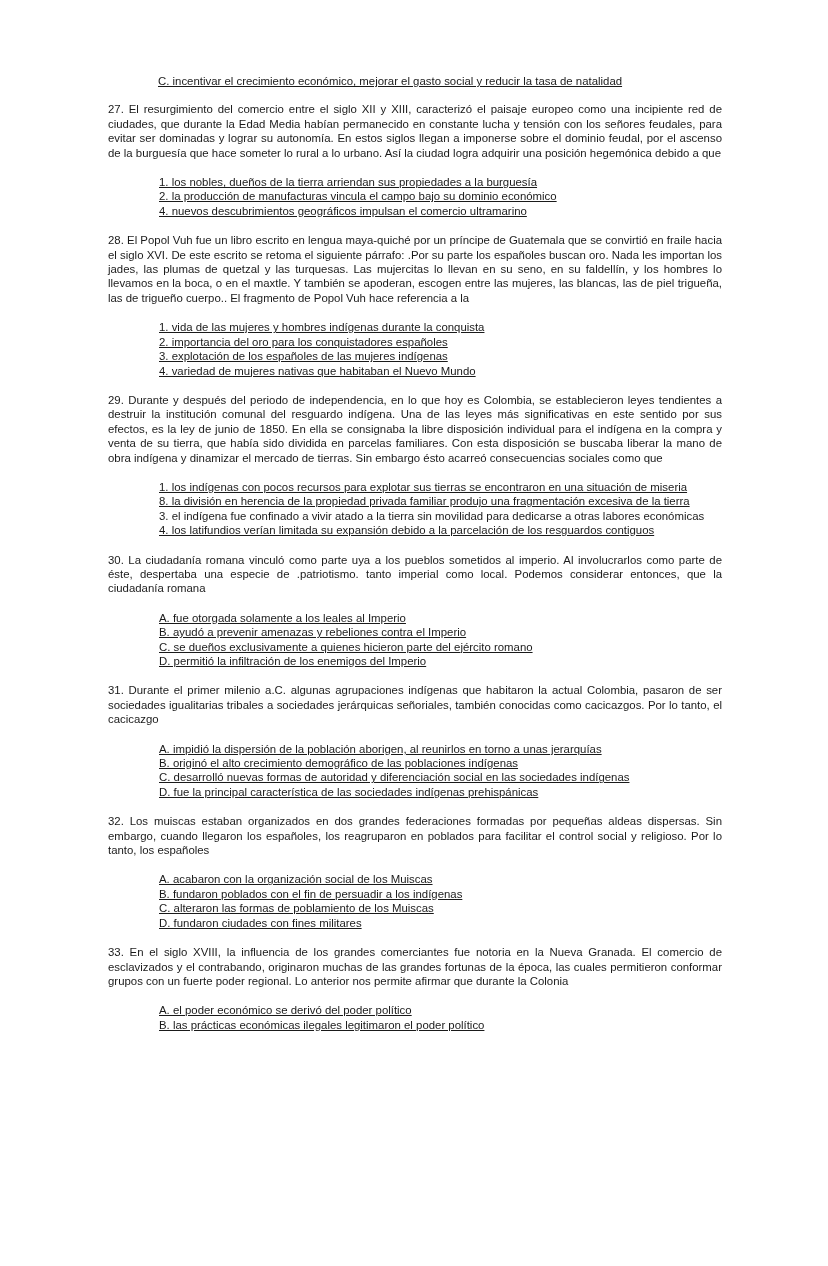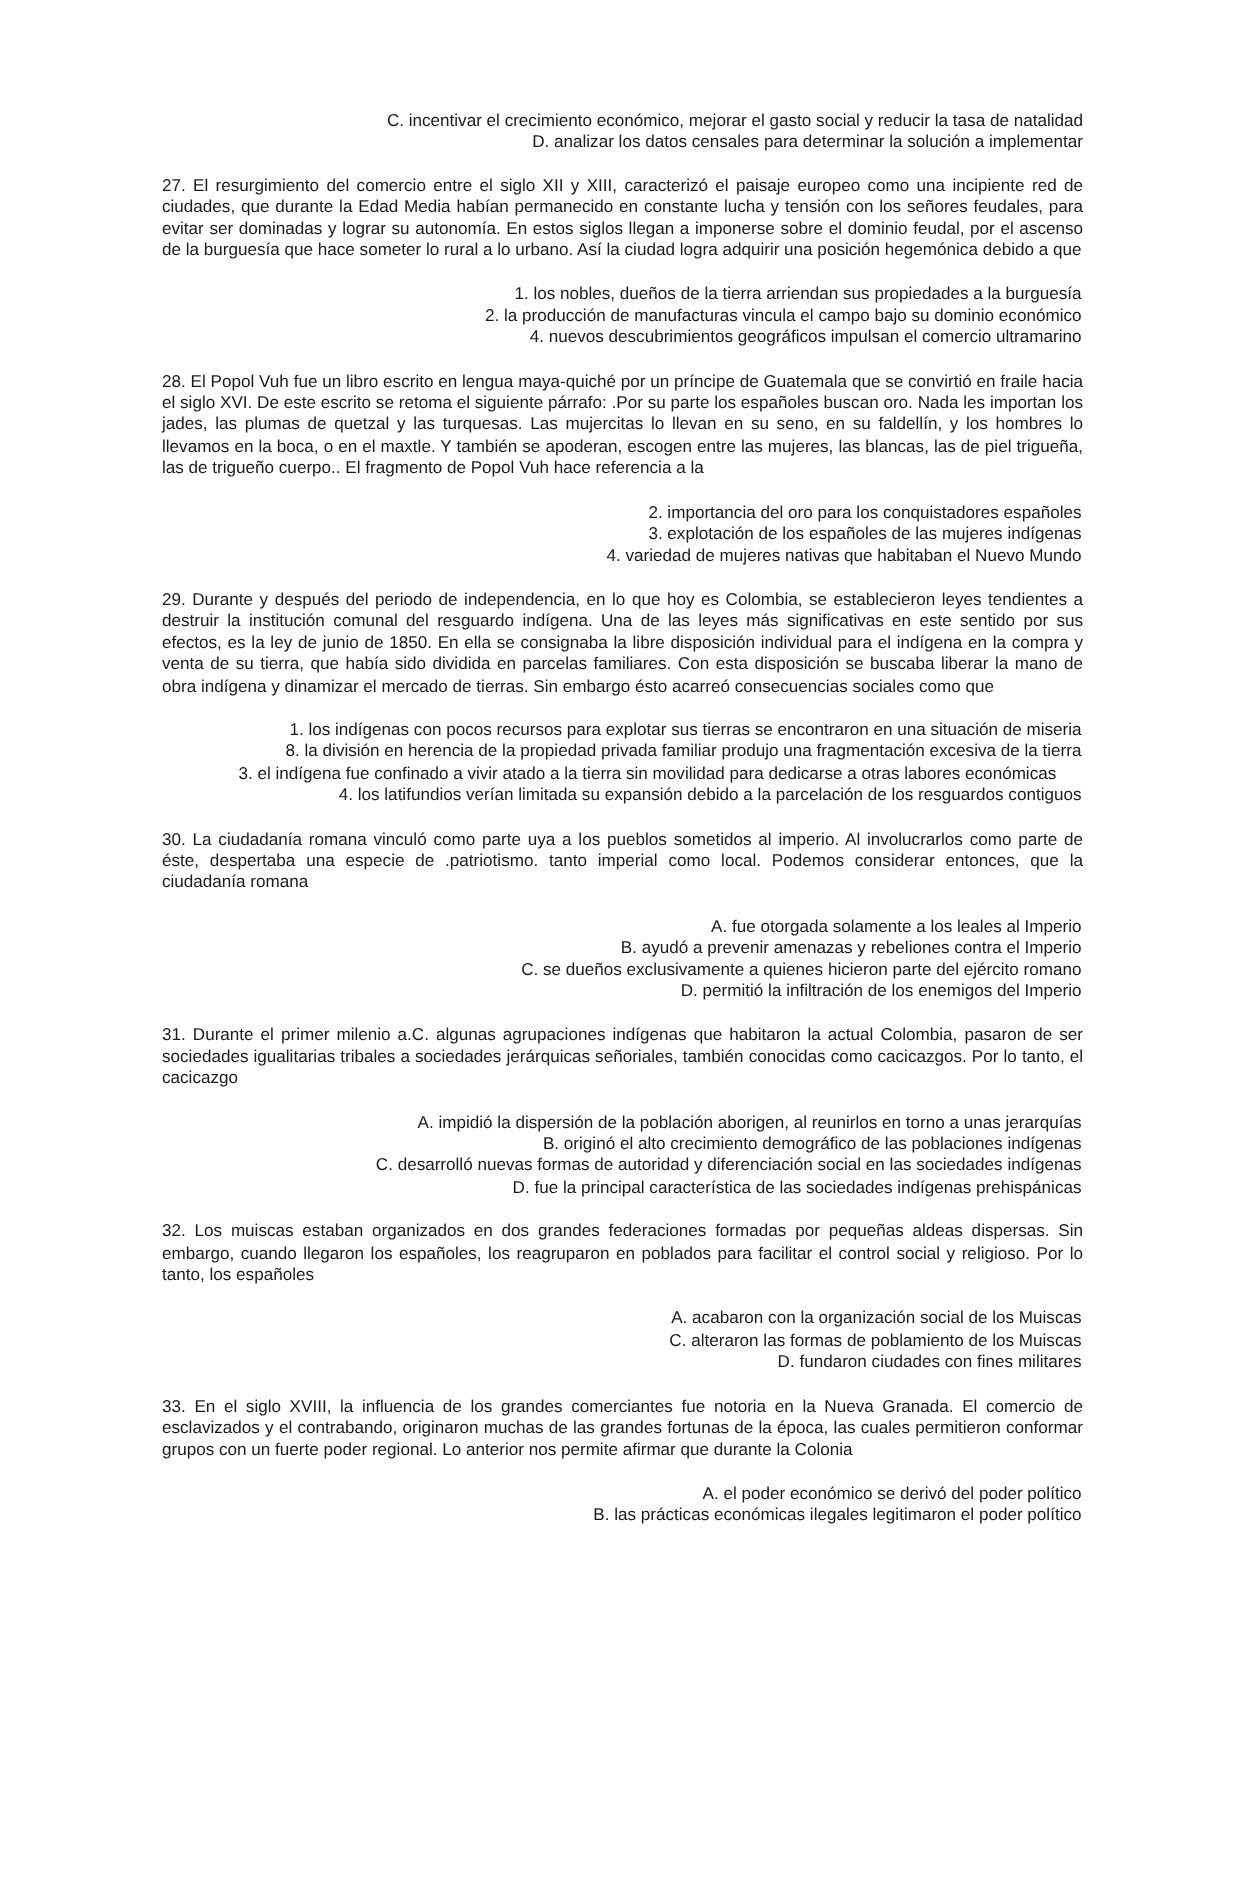--- a/index.html
+++ b/index.html
@@ -57,59 +57,60 @@
   .option {
     font-size: 11.4px;
     line-height: 14.4px;
     text-align: justify;
     text-justify: inter-word;
     margin: 0;
     padding: 0;
   }
   
   .option.nowrap-justify {
-    text-align: right;
+    text-align: left;
+    text-decoration: underline;
   }
 
   
   .top-options {
     margin: 0;
     padding: 0 0 0 50px;
     list-style: none;
   }
 </style>
 </head>
 <body>
 
 <div class="page">
   <div class="content">
 
     <ul class="top-options">
       <li class="option nowrap-justify">C. incentivar el crecimiento económico, mejorar el gasto social y reducir la tasa de natalidad</li>
-      <li class="option nowrap-justify">D. analizar los datos censales para determinar la solución a implementar</li>
     </ul>
 
     <div class="spacer-q"></div>
 
     <div class="qblock">
       <p class="qbody">27. El resurgimiento del comercio entre el siglo XII y XIII, caracterizó el paisaje europeo como una incipiente red de ciudades, que durante la Edad Media habían permanecido en constante lucha y tensión con los señores feudales, para evitar ser dominadas y lograr su autonomía. En estos siglos llegan a imponerse sobre el dominio feudal, por el ascenso de la burguesía que hace someter lo rural a lo urbano. Así la ciudad logra adquirir una posición hegemónica debido a que</p>
       <div class="spacer-opts"></div>
       <ul class="options">
         <li class="option nowrap-justify">1. los nobles, dueños de la tierra arriendan sus propiedades a la burguesía</li>
         <li class="option nowrap-justify">2. la producción de manufacturas vincula el campo bajo su dominio económico</li>
         <li class="option nowrap-justify">4. nuevos descubrimientos geográficos impulsan el comercio ultramarino</li>
       </ul>
     </div>
 
     <div class="spacer-q"></div>
 
     <div class="qblock">
       <p class="qbody">28. El Popol Vuh fue un libro escrito en lengua maya-quiché por un príncipe de Guatemala que se convirtió en fraile hacia el siglo XVI. De este escrito se retoma el siguiente párrafo: .Por su parte los españoles buscan oro. Nada les importan los jades, las plumas de quetzal y las turquesas. Las mujercitas lo llevan en su seno, en su faldellín, y los hombres lo llevamos en la boca, o en el maxtle. Y también se apoderan, escogen entre las mujeres, las blancas, las de piel trigueña, las de trigueño cuerpo.. El fragmento de Popol Vuh hace referencia a la</p>
       <div class="spacer-opts"></div>
       <ul class="options">
+        <li class="option nowrap-justify">1. vida de las mujeres y hombres indígenas durante la conquista</li>
         <li class="option nowrap-justify">2. importancia del oro para los conquistadores españoles</li>
         <li class="option nowrap-justify">3. explotación de los españoles de las mujeres indígenas</li>
         <li class="option nowrap-justify">4. variedad de mujeres nativas que habitaban el Nuevo Mundo</li>
       </ul>
     </div>
 
     <div class="spacer-q"></div>
 
     <div class="qblock">
       <p class="qbody">29. Durante y después del periodo de independencia, en lo que hoy es Colombia, se establecieron leyes tendientes a destruir la institución comunal del resguardo indígena. Una de las leyes más significativas en este sentido por sus efectos, es la ley de junio de 1850. En ella se consignaba la libre disposición individual para el indígena en la compra y venta de su tierra, que había sido dividida en parcelas familiares. Con esta disposición se buscaba liberar la mano de obra indígena y dinamizar el mercado de tierras. Sin embargo ésto acarreó consecuencias sociales como que</p>
@@ -148,20 +149,21 @@
       </ul>
     </div>
 
     <div class="spacer-q"></div>
 
     <div class="qblock">
       <p class="qbody">32. Los muiscas estaban organizados en dos grandes federaciones formadas por pequeñas aldeas dispersas. Sin embargo, cuando llegaron los españoles, los reagruparon en poblados para facilitar el control social y religioso. Por lo tanto, los españoles</p>
       <div class="spacer-opts"></div>
       <ul class="options">
         <li class="option nowrap-justify">A. acabaron con la organización social de los Muiscas</li>
+        <li class="option nowrap-justify">B. fundaron poblados con el fin de persuadir a los indígenas</li>
         <li class="option nowrap-justify">C. alteraron las formas de poblamiento de los Muiscas</li>
         <li class="option nowrap-justify">D. fundaron ciudades con fines militares</li>
       </ul>
     </div>
 
     <div class="spacer-q"></div>
 
     <div class="qblock">
       <p class="qbody">33. En el siglo XVIII, la influencia de los grandes comerciantes fue notoria en la Nueva Granada. El comercio de esclavizados y el contrabando, originaron muchas de las grandes fortunas de la época, las cuales permitieron conformar grupos con un fuerte poder regional. Lo anterior nos permite afirmar que durante la Colonia</p>
       <div class="spacer-opts"></div>

